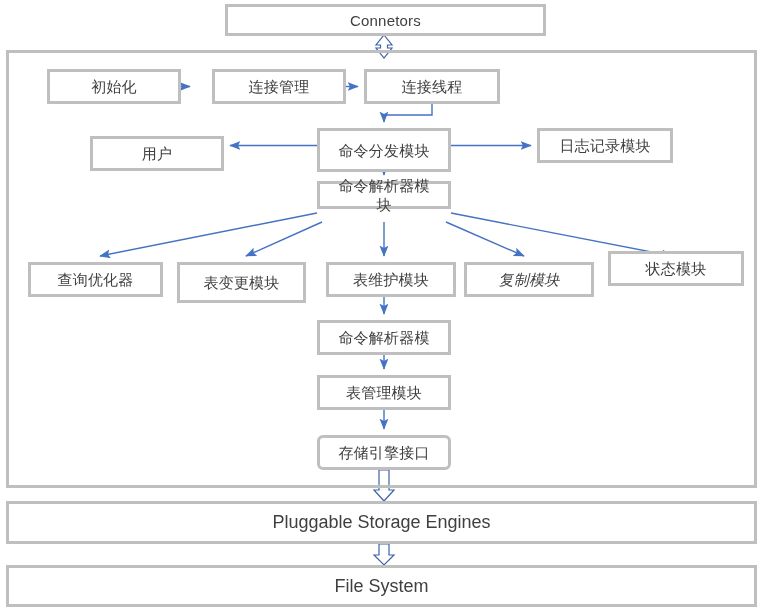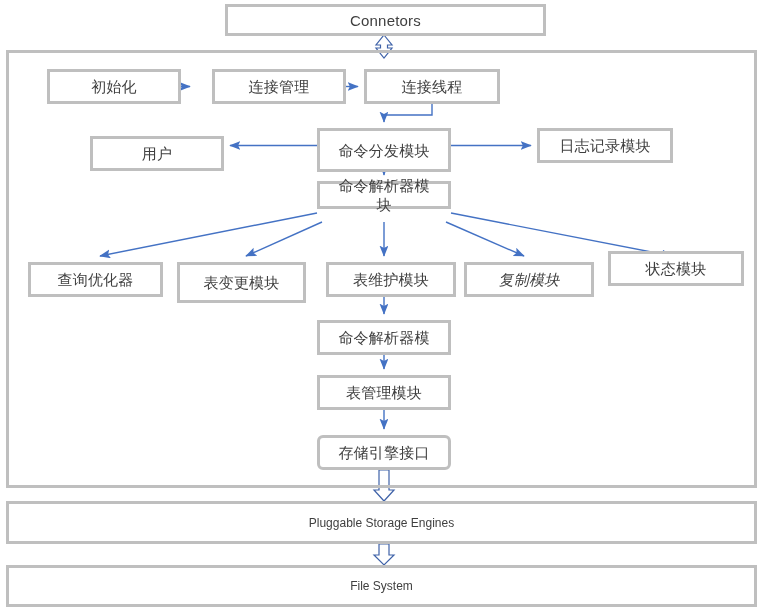--- a/index.html
+++ b/index.html
@@ -51,21 +51,21 @@
   }
   .band-box {
     position: absolute;
     box-sizing: border-box;
     border: 3px solid #bfbfbf;
     background: #ffffff;
     display: flex;
     align-items: center;
     justify-content: center;
     color: #3f3f3f;
-    font-size: 12px;
+    font-size: 18px;
   }
   .box-label, .band-label {
     display: block;
     white-space: pre-line;
   }
 </style>
 </head>
 <body>
 
 <div id="diagram-root">

